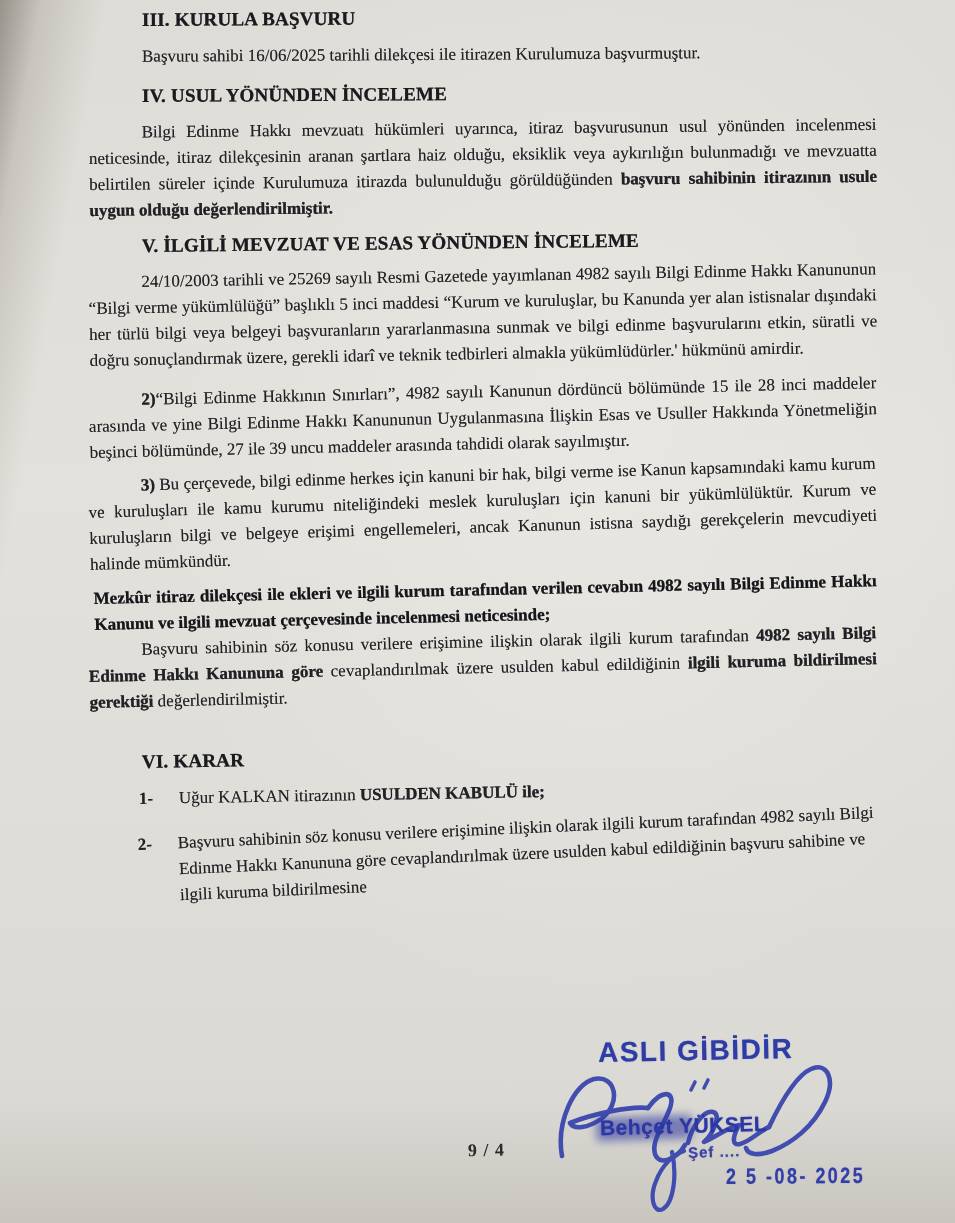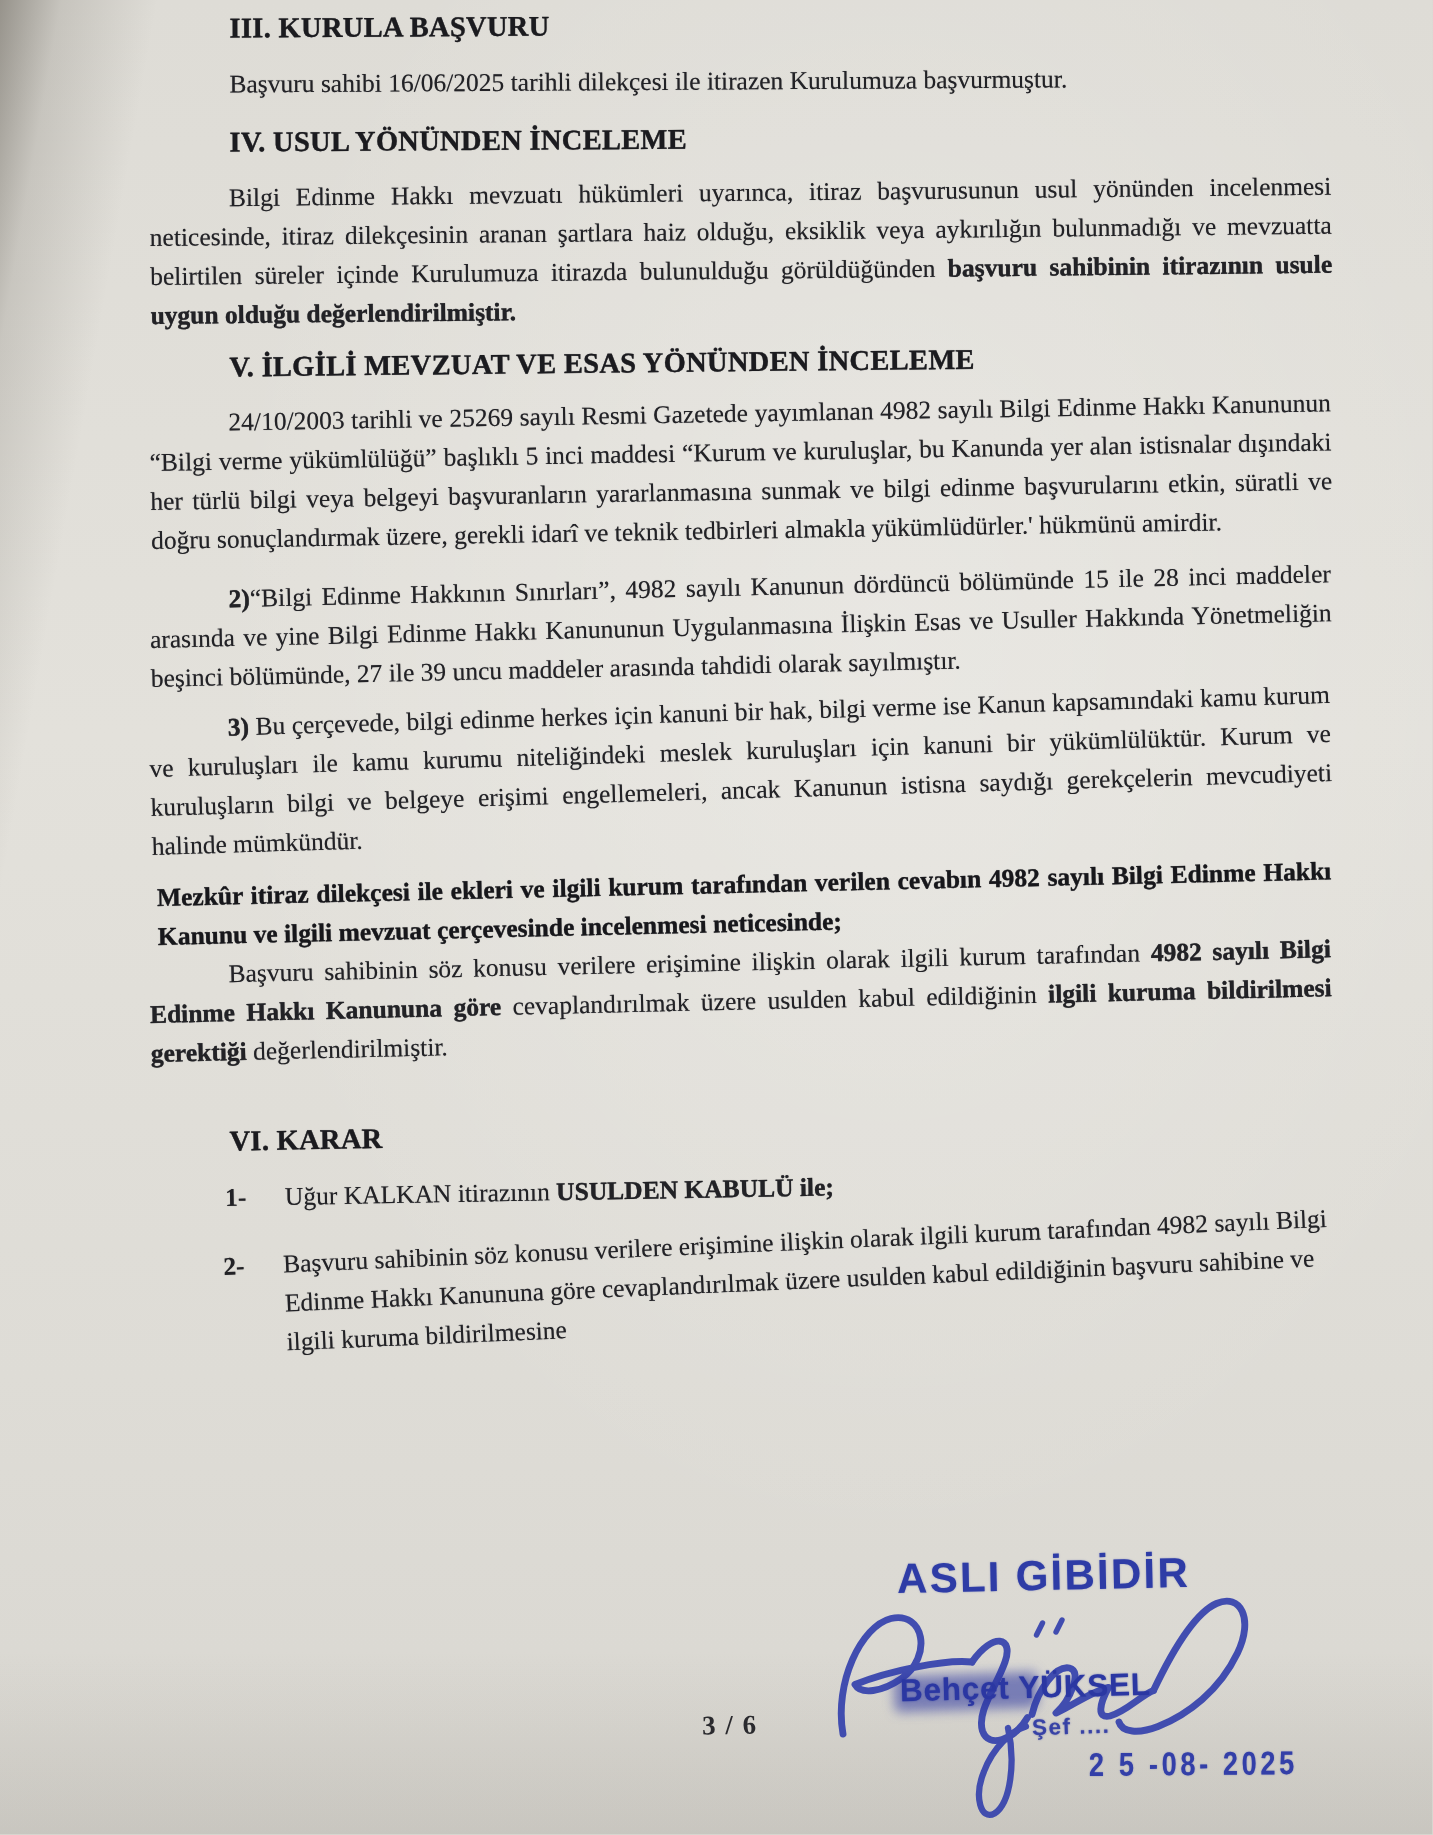--- a/index.html
+++ b/index.html
@@ -10,21 +10,21 @@
   }
   .paper {
     position: relative; width: 955px; height: 1223px;
     background:
       radial-gradient(ellipse at 62% 35%, rgba(255,255,255,0.22) 0%, rgba(255,255,255,0) 55%),
       linear-gradient(100deg, rgba(92,87,78,0.55) 0%, rgba(92,87,78,0.18) 3.5%, rgba(92,87,78,0.0) 9%),
       linear-gradient(0deg, rgba(100,94,85,0.14) 0%, rgba(100,94,85,0) 10%),
       linear-gradient(180deg, #dedcd6 0%, #e3e1db 40%, #dedcd6 75%, #d9d7d1 100%);
   }
   .content {
-    position: absolute; top: 8px; left: 100px; width: 788px;
+    position: absolute; top: 8px; left: 89px; width: 788px;
     color: #222226;
     font-size: 17px; line-height: 26px;
     text-shadow: 0 0 0.5px rgba(40,40,46,0.55);
   }
   .hd {
     font-weight: bold; font-size: 19px; line-height: 24px;
     margin: 0 0 12px 53px; color: #1b1b1f;
     letter-spacing: 0.2px;
   }
   .para { margin: 0 0 14px 0; }
@@ -117,21 +117,21 @@
       <span class="marker">1-</span>
       <span class="item-text"><span>Uğur KALKAN itirazının </span><b>USULDEN KABULÜ ile;</b></span>
     </div>
     <div class="karar-item tilt-f">
       <span class="marker">2-</span>
       <span class="item-text"><span>Başvuru sahibinin söz konusu verilere erişimine ilişkin olarak ilgili kurum tarafından 4982 sayılı Bilgi Edinme Hakkı Kanununa göre cevaplandırılmak üzere usulden kabul edildiğinin başvuru sahibine ve ilgili kuruma bildirilmesine</span></span>
     </div>
 
   </div>
 
-  <div class="page-number">3 / 6</div>
+  <div class="page-number">9 / 4</div>
 
   <div class="stamp-certified">ASLI GİBİDİR</div>
 
   <svg class="signature-svg" width="300" height="175" viewBox="0 0 300 175">
     <g fill="none" stroke="#3542ad" stroke-width="4.6" stroke-linecap="round" stroke-linejoin="round" opacity="0.92">
       <path d="M14,108 C8,74 26,36 46,31 C68,26 74,56 53,71 C40,80 26,82 22,75 C44,66 82,58 100,60"></path>
       <path d="M100,60 C114,40 128,43 122,60 C116,77 103,93 107,106 C111,118 128,112 137,97"></path>
       <path d="M143,42 l4,-8" stroke-width="3.6"></path>
       <path d="M156,40 l4,-8" stroke-width="3.6"></path>
       <path d="M140,95 C144,78 156,62 165,64 C174,66 165,86 156,94 C167,89 181,79 191,77 C185,88 183,98 192,96 C203,93 213,82 221,79"></path>

